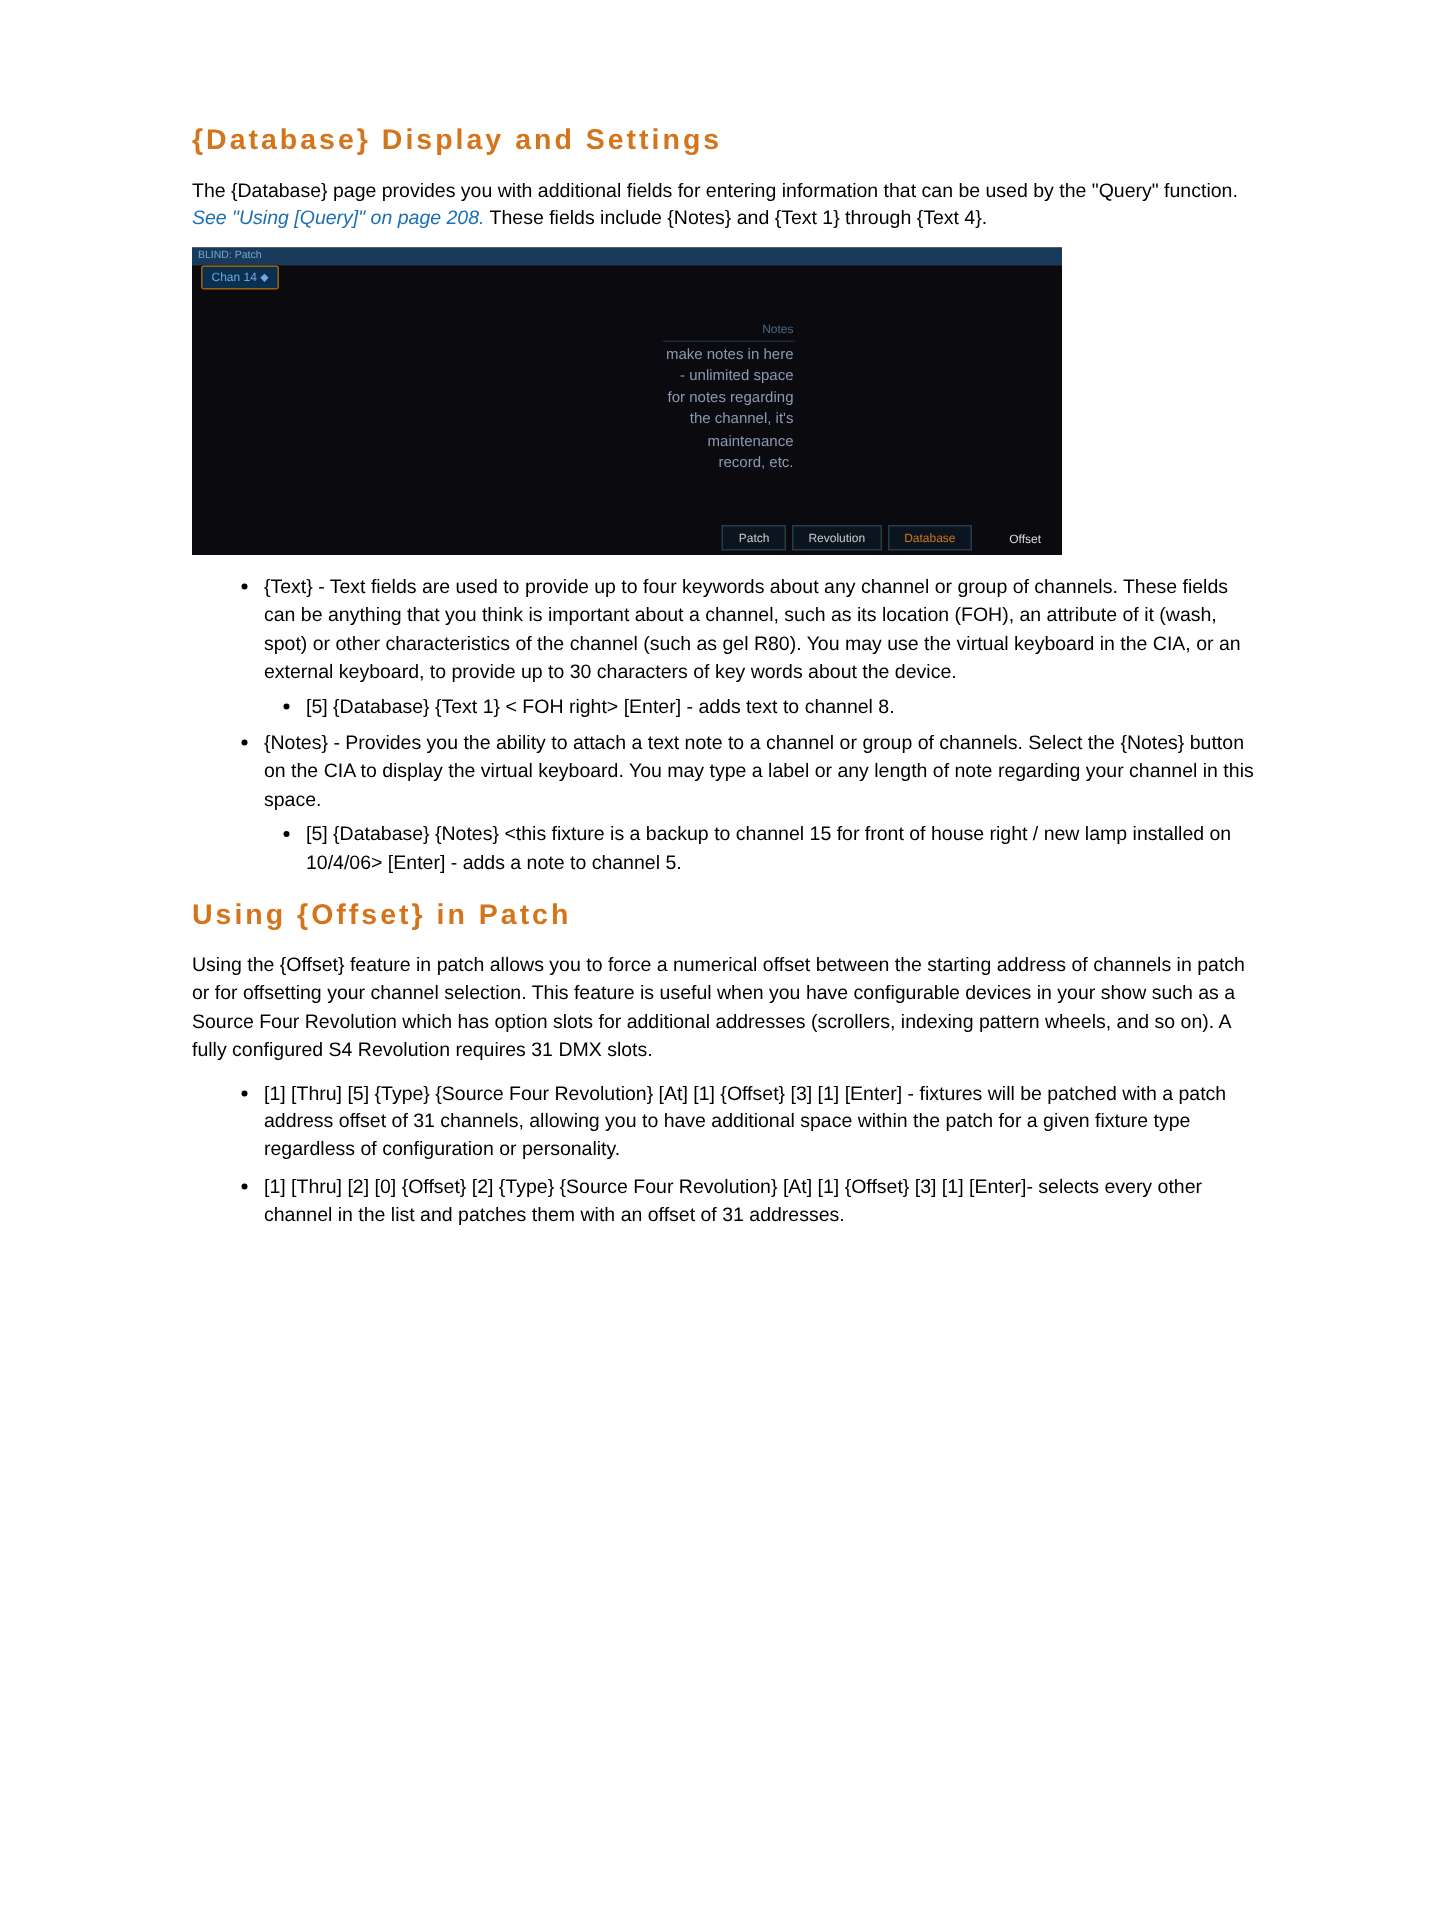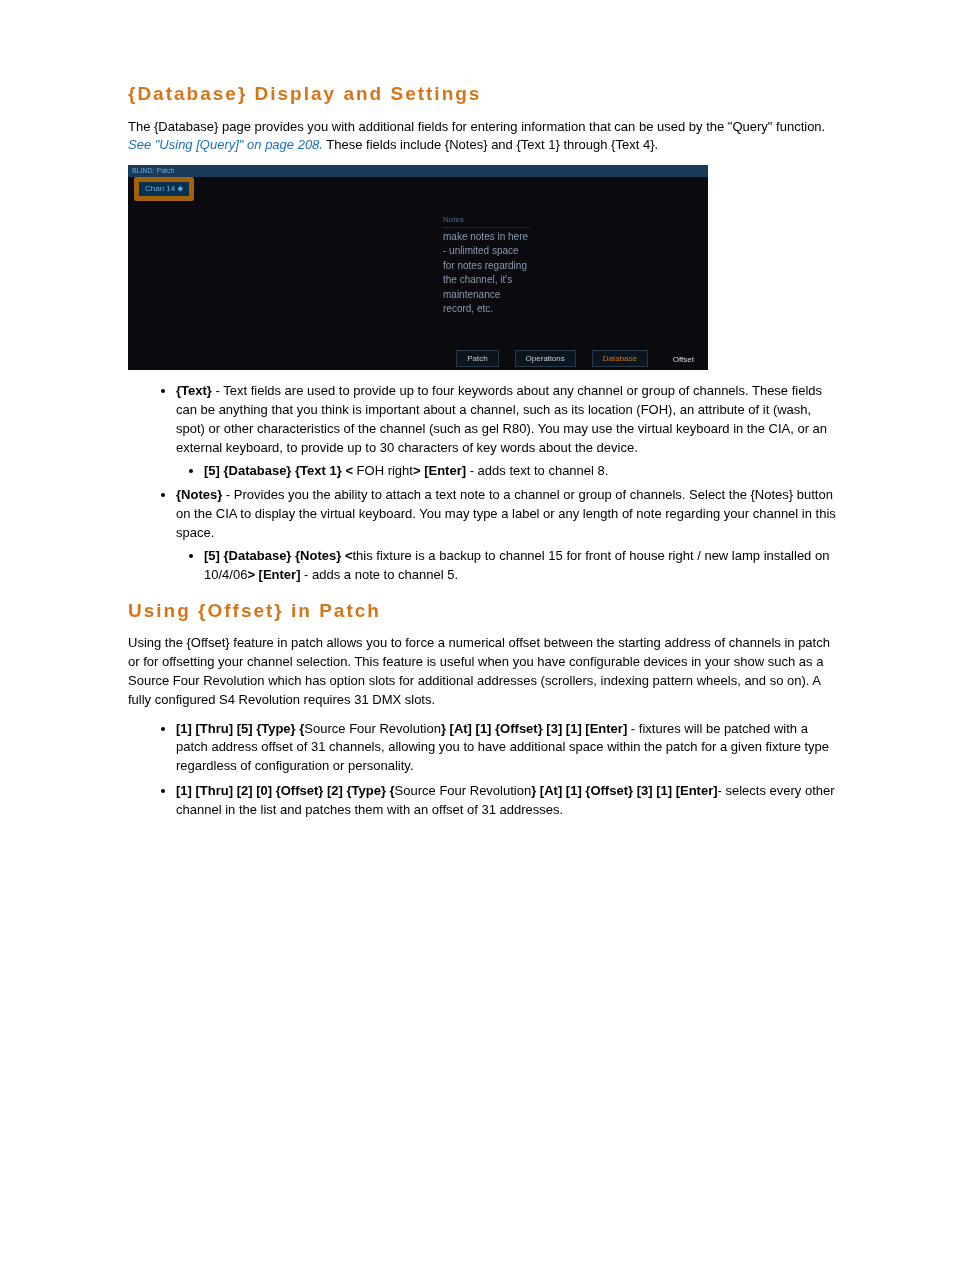--- a/index.html
+++ b/index.html
@@ -2,34 +2,34 @@
 <html><head>
 <meta charset="utf-8">
 <style>
 body{margin:0;padding:0;font-family:Arial,Helvetica,sans-serif;background:#fff;color:#000;font-size:13px;line-height:1.45}
 .page{width:842px;height:1272px;margin:0 auto;position:relative;padding:80px 60px 40px 72px;box-sizing:border-box}
 .heading{color:#d4751c;font-size:19px;font-weight:bold;letter-spacing:2px;margin:0 0 10px}
 .body-text{margin:0 0 10px}
 .link{color:#1a6fb5;font-style:italic}
 .screenshot{width:580px;height:205px;background:#0a0a0f;position:relative;margin:6px 0 12px}
 .ss-bar{position:absolute;top:0;left:0;right:0;height:10px;background:#1a3a5a;color:#6fa8dc;font-size:7px;padding:1px 4px}
-.ss-chip{position:absolute;top:12px;left:6px;background:#0a3050;color:#6fa8dc;font-size:8px;padding:1px 6px;border-radius:2px;border:5px solid #a16207}
-.ss-col{position:absolute;top:48px;width:88px;text-align:left}
+.ss-chip{position:absolute;top:12px;left:6px;background:#0a3050;color:#6fa8dc;font-size:8px;padding:1px 6px;border-radius:2px;border:1px solid #a16207}
+.ss-col{position:absolute;top:48px;width:88px;text-align:right}
 .ss-notes{left:314px}
 .ss-text{left:412px}
 .ss-head{font-size:8px;color:#4a6a8a;padding:1px}
 .ss-cell{font-size:10px;color:#8a9ab0;padding:2px 1px;border-top:1px solid #1a2a3a}
-.ss-btns{position:absolute;bottom:3px;right:60px;display:flex;gap:16px}
+.ss-btns{position:absolute;bottom:3px;right:60px;display:flex;gap:4px}
 .ss-btn{font-size:8px;color:#ccc;padding:2px 10px;border:1px solid #2a3a4a;background:#0a1520}
 .ss-btn.active{color:#d4751c}
 .ss-offset{position:absolute;bottom:3px;right:6px;font-size:8px;color:#ddd;padding:2px 8px}
 ul{margin:4px 0 12px;padding-left:48px;list-style:disc}
 ul ul{list-style:disc;padding-left:28px;margin:4px 0}
 li{margin-bottom:6px}
-b{font-weight:bold}
+b{font-weight:normal}
 .footer{position:absolute;bottom:40px;left:60px;right:60px;display:flex;justify-content:space-between;font-size:11px}
 .footer-right{letter-spacing:1px}
 </style>
 </head>
 <body>
 
 <div class="page">
   <h2 class="heading">{Database} Display and Settings</h2>
   <p class="body-text">
     <span>The {Database} page provides you with additional fields for entering information that can be used by the "Query" function. </span>
@@ -39,21 +39,21 @@
 
   <div class="screenshot">
     <div class="ss-bar">BLIND: Patch</div>
     <div class="ss-chip">Chan 14 ⬥</div>
     <div class="ss-col ss-notes">
       <div class="ss-head">Notes</div>
       <div class="ss-cell">make notes in here - unlimited space for notes regarding the channel, it's maintenance record, etc.</div>
     </div>
     <div class="ss-btns">
       <div class="ss-btn">Patch</div>
-      <div class="ss-btn">Operations</div>
+      <div class="ss-btn">Revolution</div>
       <div class="ss-btn active">Database</div>
     </div>
     <div class="ss-offset">Offset</div>
   </div>
 
   <ul>
     <li>
       <b>{Text}</b><span> - Text fields are used to provide up to four keywords about any channel or group of channels. These fields can be anything that you think is important about a channel, such as its location (FOH), an attribute of it (wash, spot) or other characteristics of the channel (such as gel R80). You may use the virtual keyboard in the CIA, or an external keyboard, to provide up to 30 characters of key words about the device.</span>
       <ul>
         <li>

